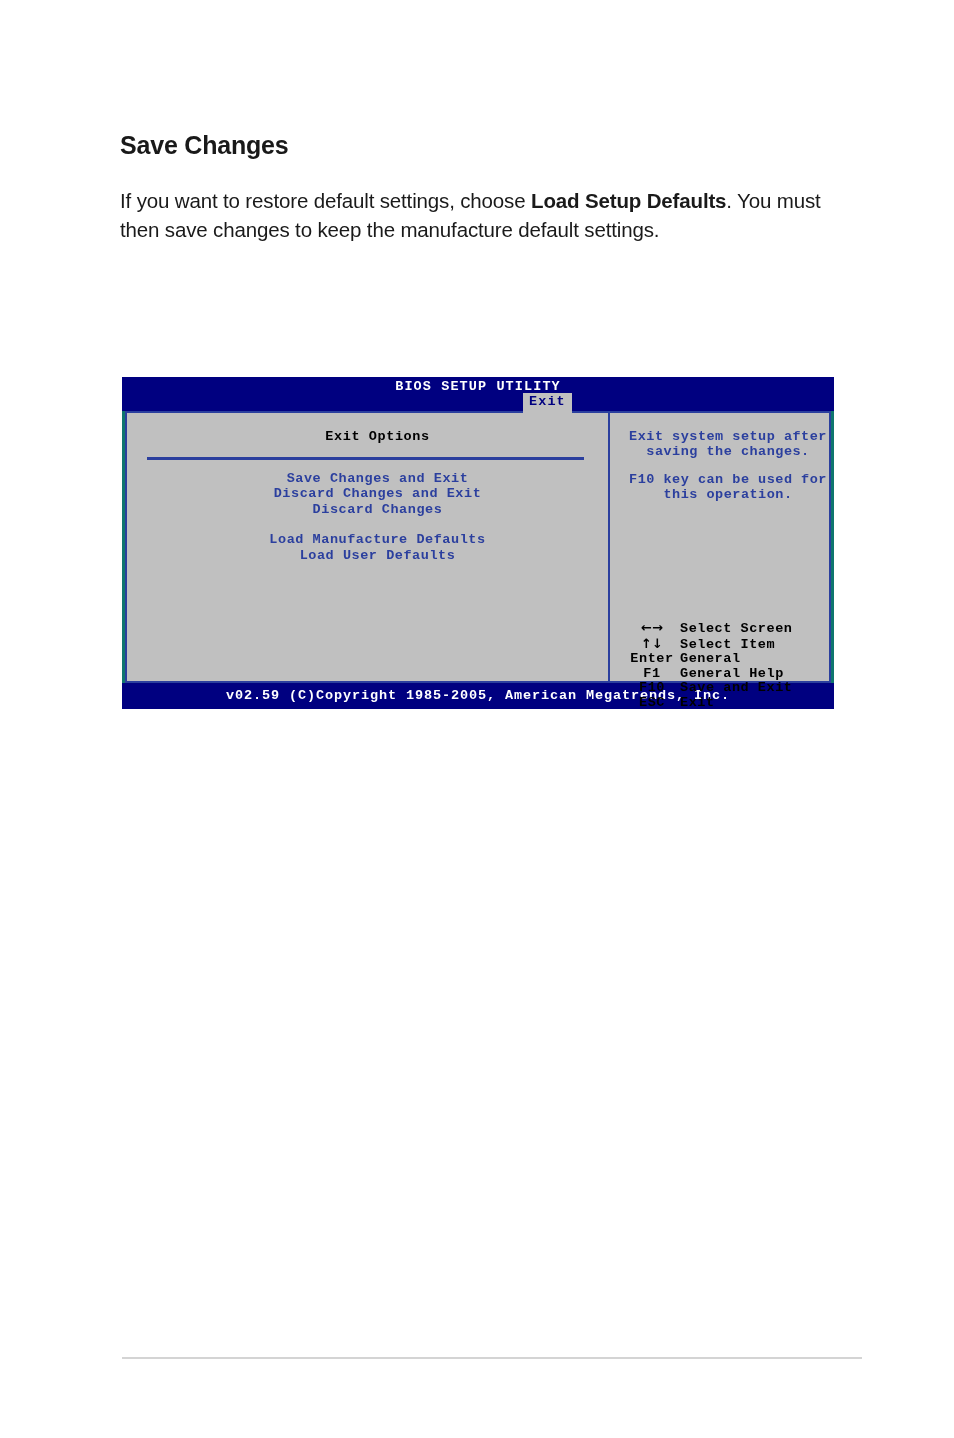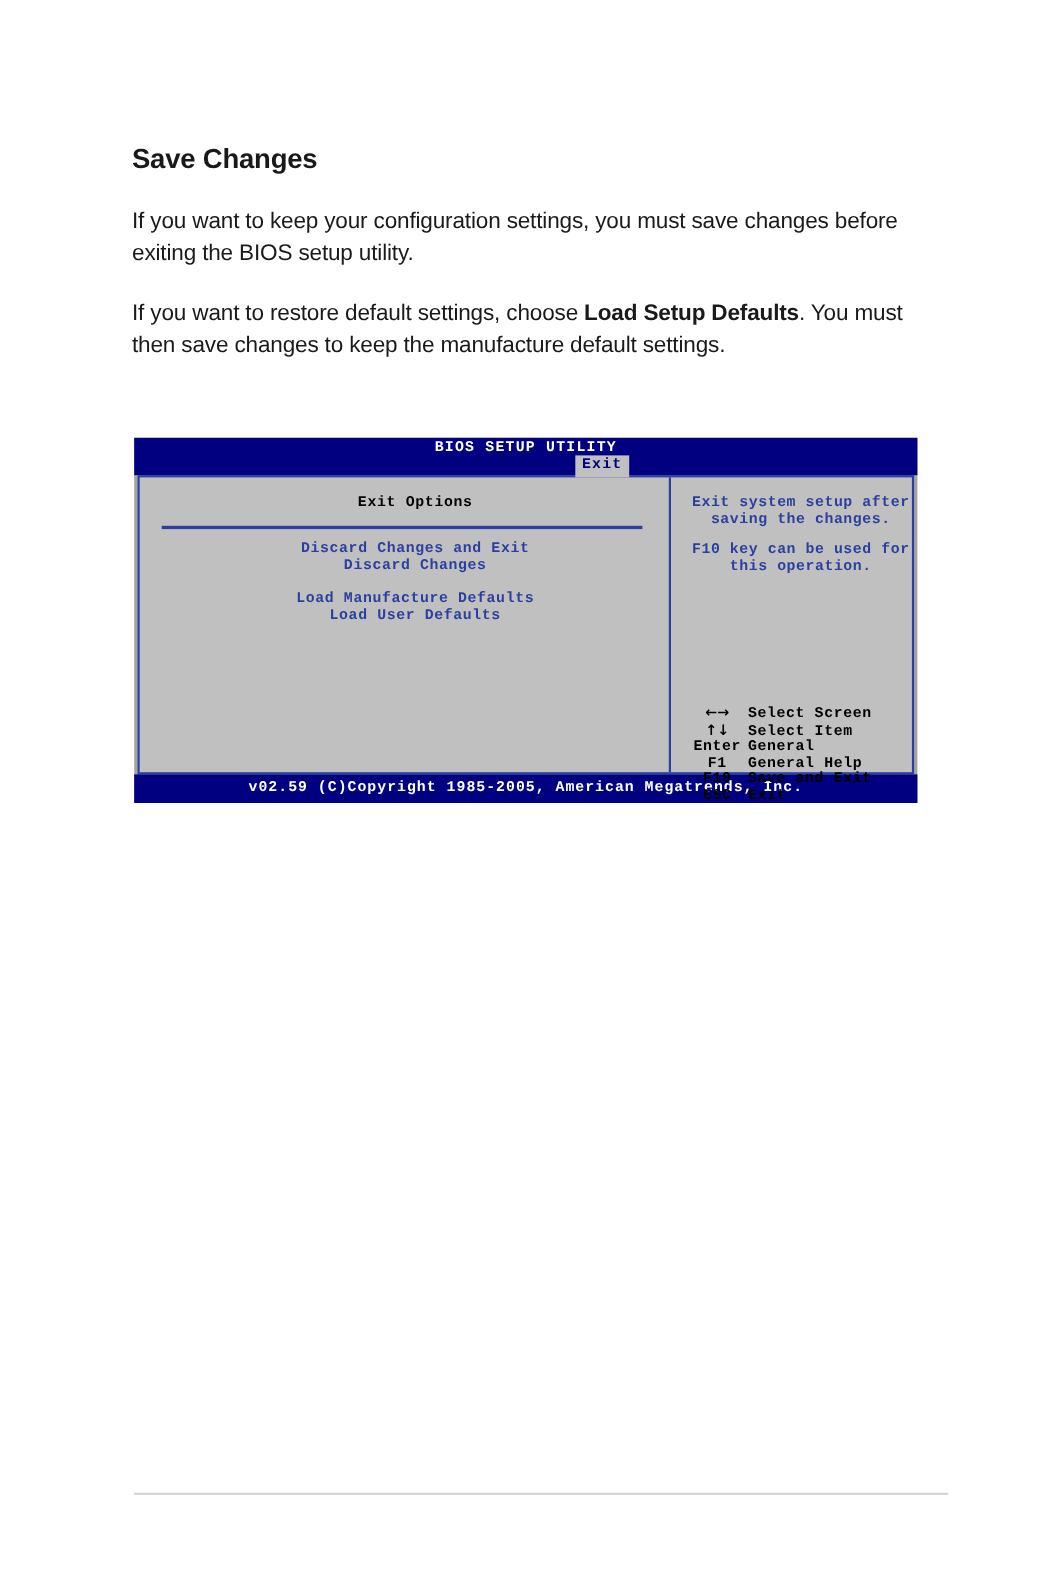--- a/index.html
+++ b/index.html
@@ -47,23 +47,23 @@
     letter-spacing: -0.15px;
   }
   p.body-par:last-of-type { margin-bottom: 12px; }
 
   .bold-run { font-weight: bold; }
 
   
   .bios {
     position: absolute;
     left: 122px;
-    top: 398px;
+    top: 377px;
     width: 712px;
-    background: #a3a3a3;
+    background: #0f766e;
     font-family: "Liberation Mono", "DejaVu Sans Mono", monospace;
     box-sizing: border-box;
   }
 
   .bios-titlebar {
     position: relative;
     height: 34px;
     background: #000080;
   }
   .bios-title {
@@ -210,43 +210,41 @@
   }
 </style>
 </head>
 <body>
 
 <div class="page">
 
   <div class="content">
     <h1 class="section-title">Save Changes</h1>
 
-    <p class="body-par">
-      <span>If you want to keep your configuration settings, you must save changes before exiting the BIOS setup utility.</span>
-    </p>
 
     <p class="body-par">
       <span>If you want to restore default settings, choose </span><span class="bold-run">Load Setup Defaults</span><span>. You must then save changes to keep the manufacture default settings.</span>
     </p>
   </div>
 
   <div class="bios">
 
     <div class="bios-titlebar">
       <div class="bios-title">BIOS SETUP UTILITY</div>
       <div class="bios-tab">Exit</div>
     </div>
 
     <div class="bios-frame">
 
       <div class="bios-left">
         <div class="bios-heading">Exit Options</div>
         <div class="bios-rule"></div>
 
         <div class="bios-menu">
+          <div class="bios-menu-item">Save Changes and Exit</div>
           <div class="bios-menu-item">Discard Changes and Exit</div>
           <div class="bios-menu-item">Discard Changes</div>
           <div class="bios-menu-gap"></div>
           <div class="bios-menu-item">Load Manufacture Defaults</div>
           <div class="bios-menu-item">Load User Defaults</div>
         </div>
       </div>
 
       <div class="bios-right">
         <div class="bios-help-line">Exit system setup after</div>

